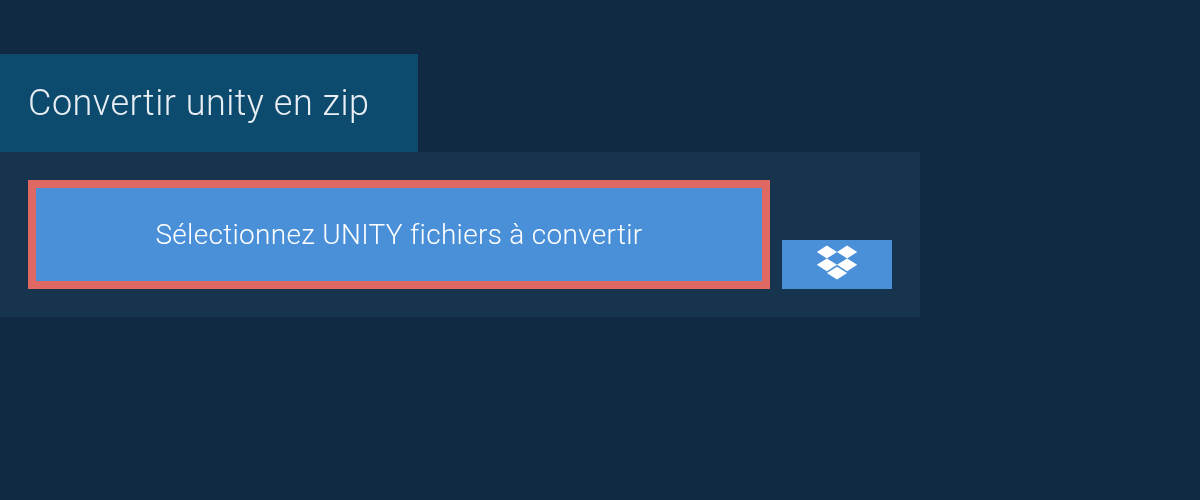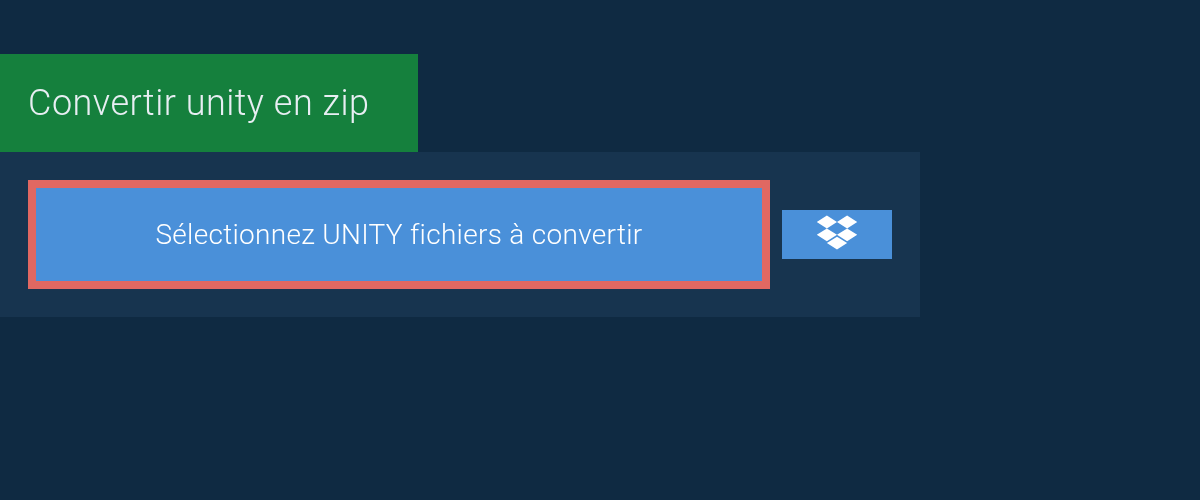--- a/index.html
+++ b/index.html
@@ -8,36 +8,36 @@
       box-sizing: border-box;
     }
     body {
       width: 1200px;
       height: 500px;
       background: #0f2a42;
       font-family: -apple-system, BlinkMacSystemFont, "Segoe UI", Roboto, "Helvetica Neue", Arial, sans-serif;
       overflow: hidden;
     }
     .header-section {
-      background: #15803d;
+      background: #0c4a6e;
       display: inline-block;
       padding: 28px 48px 28px 28px;
       margin-top: 54px;
     }
     .page-title {
       color: #e8eef3;
       font-size: 36px;
       font-weight: 300;
       letter-spacing: 0.5px;
     }
     .upload-section {
       background: #17344f;
       padding: 28px;
       display: flex;
-      align-items: center;
+      align-items: flex-end;
       gap: 12px;
       width: 920px;
     }
     .select-button {
       flex: 1;
       background: #4a90d9;
       border: 8px solid #e06862;
       color: #ffffff;
       font-size: 28px;
       font-weight: 300;

